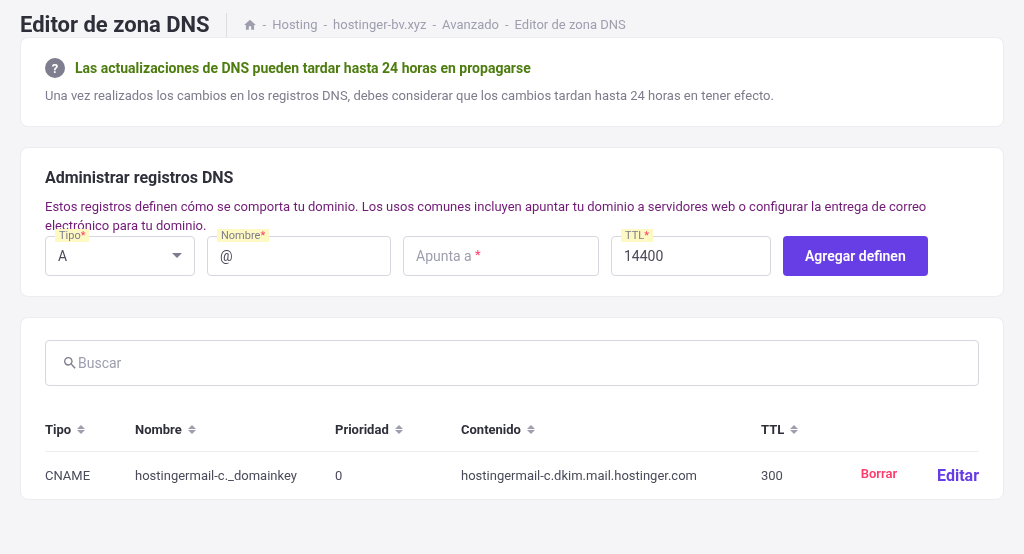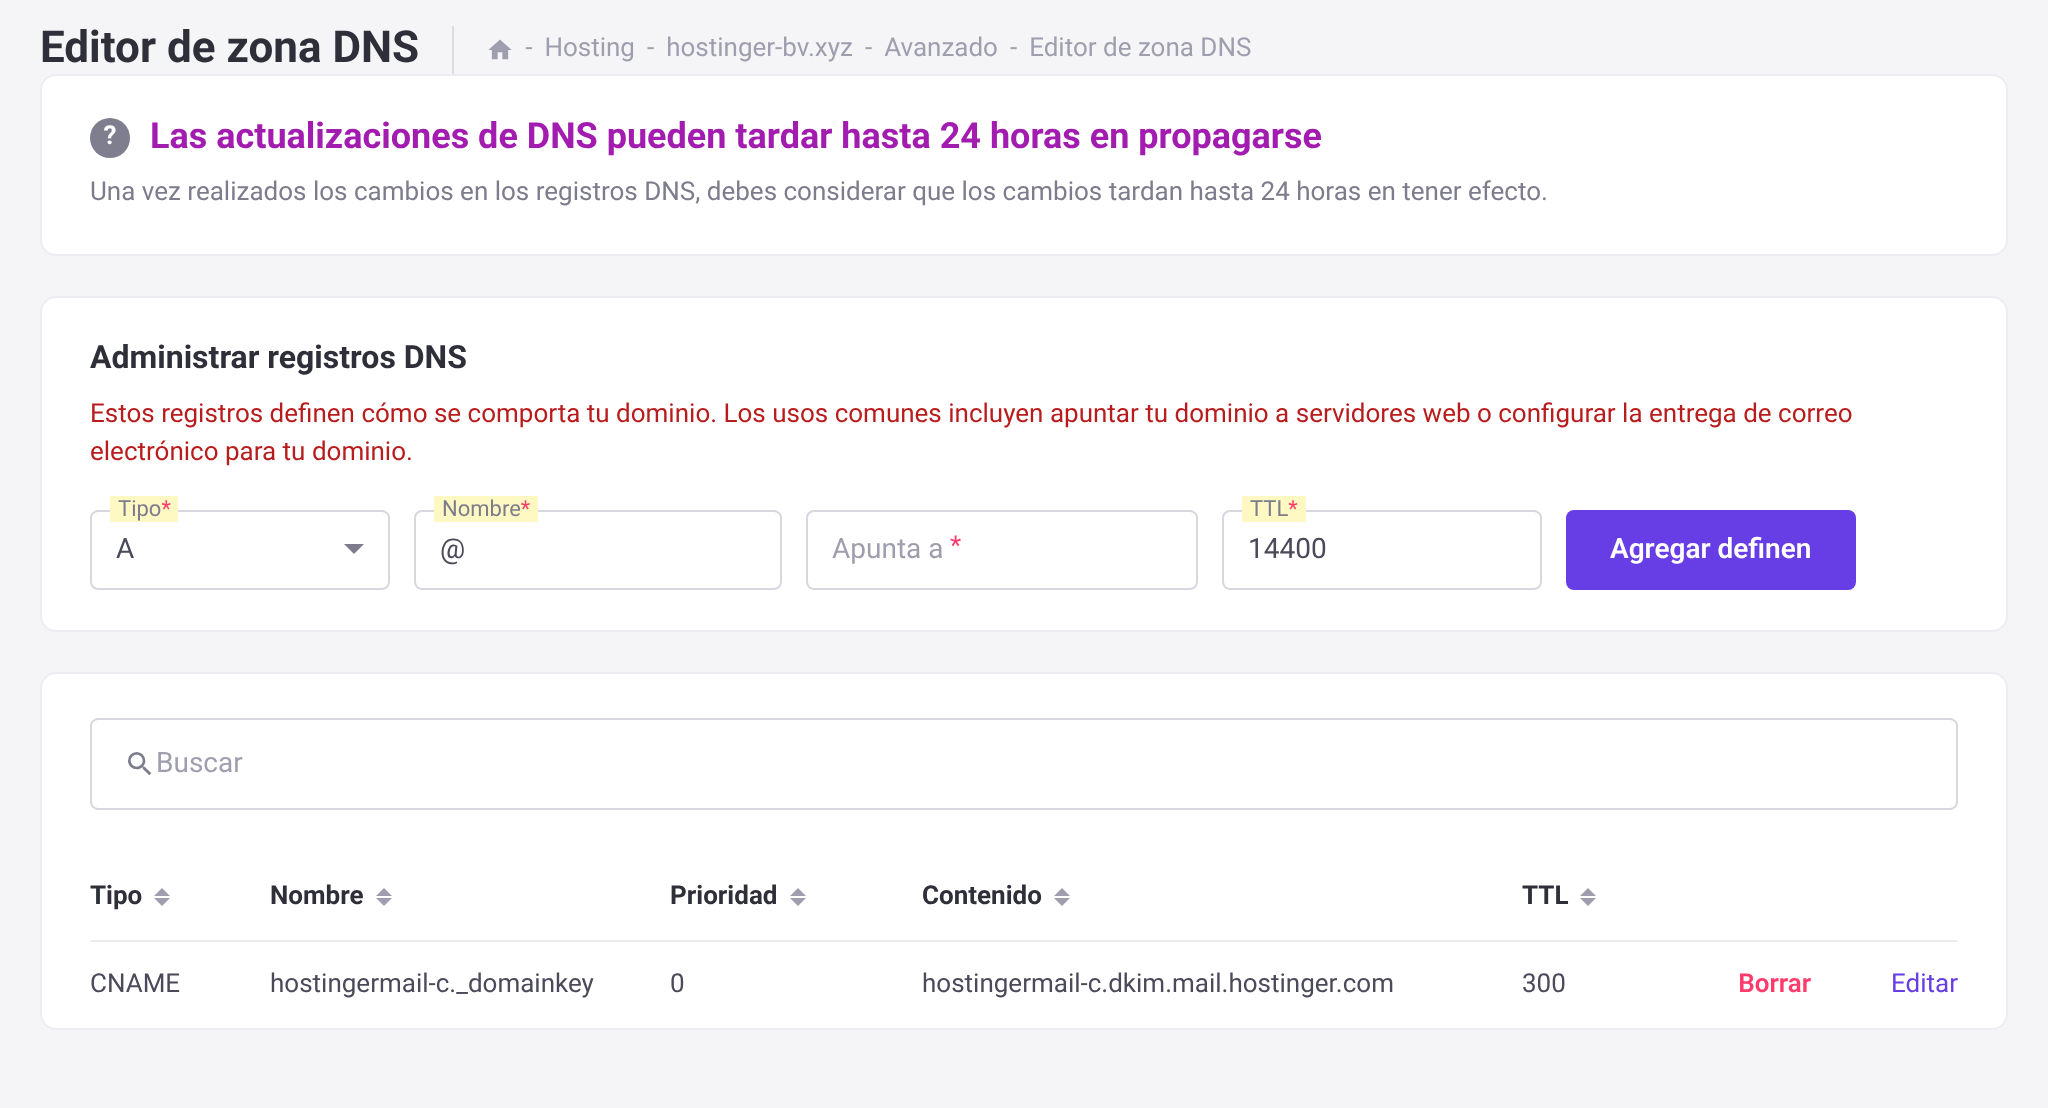--- a/index.html
+++ b/index.html
@@ -4,25 +4,25 @@
 <style>
 *{box-sizing:border-box;margin:0;padding:0;font-family:-apple-system,BlinkMacSystemFont,"Segoe UI",Roboto,sans-serif}
 body{background:#f5f5f8;padding:12px 20px;width:1024px;color:#2f2f3a}
 .header{display:flex;align-items:center;gap:16px;}
 .header h1{font-size:22px;font-weight:700;color:#2f2f3a}
 .divider{width:1px;height:24px;background:#ddd}
 .breadcrumb{display:flex;align-items:center;gap:6px;font-size:13px;color:#9e9eae}
 .breadcrumb svg{fill:#9e9eae}
 .card{background:#fff;border:1px solid #ececf1;border-radius:8px;padding:20px 24px;margin-bottom:20px}
 .alert-title{display:flex;align-items:center;gap:10px;margin-bottom:8px}
-.alert-title span{font-weight:700;font-size:18px;color:#a21caf}
+.alert-title span{font-weight:700;font-size:14px;color:#4d7c0f}
 .qicon{width:20px;height:20px;border-radius:50%;background:#7e7e8f;color:#fff;display:flex;align-items:center;justify-content:center;font-size:13px;font-weight:700}
 .alert-text{font-size:13px;color:#7c7c8c;line-height:1.5}
 .section-title{font-size:16px;font-weight:700;color:#2f2f3a;margin-bottom:10px}
-.section-sub{font-size:13px;color:#b91c1c;line-height:1.5;margin-bottom:18px}
+.section-sub{font-size:13px;color:#701a75;line-height:1.5;}
 .form-row{display:flex;gap:12px;align-items:stretch}
 .fwrap{position:relative;flex:0 0 auto}
 .fwrap.tipo{width:150px}
 .fwrap.nombre{width:184px}
 .fwrap.apunta{width:196px}
 .fwrap.ttl{width:160px}
 .fwrap label{position:absolute;top:-7px;left:10px;background:#fef9c3;padding:0 4px;font-size:11px;color:#7c7c8c}
 .fwrap label .req{color:#ff3b6b}
 .fwrap input,.fwrap .sel{width:100%;height:40px;border:1px solid #d7d7e0;border-radius:4px;padding:0 12px;font-size:14px;color:#4a4a5a;outline:none;background:#fff}
 .fwrap input::placeholder{color:#9e9eae}
@@ -43,21 +43,21 @@
 .c-nombre{width:200px}
 .c-prio{width:126px}
 .c-cont{width:300px}
 .c-ttl{width:90px}
 .c-act{flex:1;display:flex;justify-content:flex-end;gap:40px}
 .sort{display:flex;flex-direction:column;gap:1px}
 .sort i{width:0;height:0;border-left:4px solid transparent;border-right:4px solid transparent}
 .sort .up{border-bottom:4px solid #9e9eae}
 .sort .dn{border-top:4px solid #9e9eae}
 .link-del{color:#ff3b6b;font-weight:600;font-size:13px;cursor:pointer}
-.link-edit{color:#673de6;font-weight:400;font-size:13px;cursor:pointer}
+.link-edit{color:#673de6;font-weight:700;font-size:16px;cursor:pointer}
 </style>
 </head>
 <body>
 
 <div class="header">
   <h1>Editor de zona DNS</h1>
   <div class="divider"></div>
   <div class="breadcrumb">
     <svg width="14" height="14" viewBox="0 0 24 24">
         <path d="M10 20v-6h4v6h5v-8h3L12 3 2 12h3v8z"></path>

